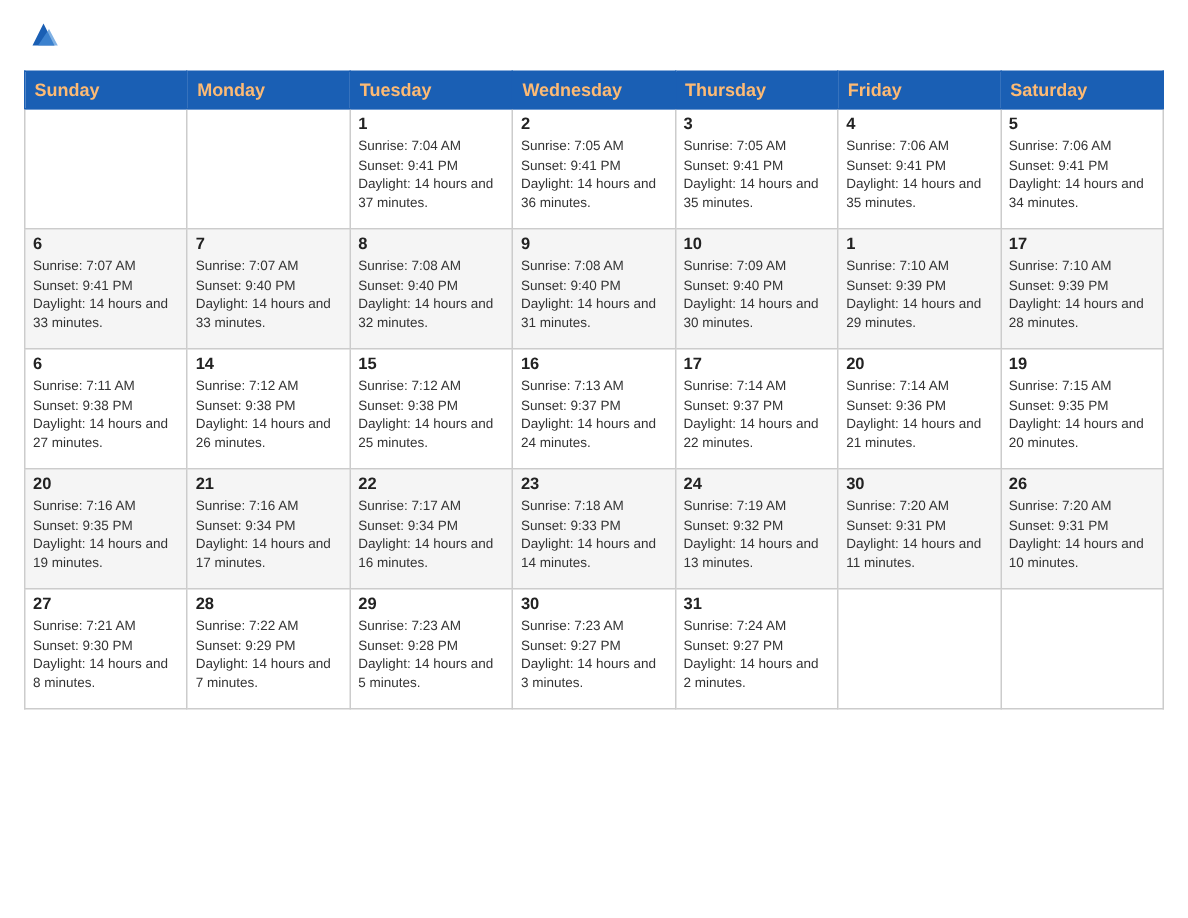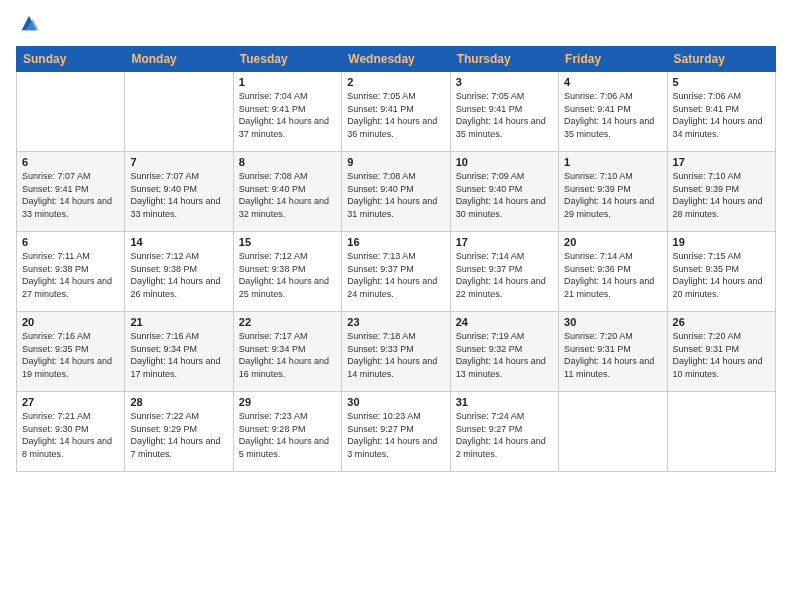--- a/index.html
+++ b/index.html
@@ -314,21 +314,21 @@
 Daylight: 14 hours and 7 minutes.</div>
           </td>
           <td>
             <span class="day-num">29</span>
             <div class="day-info">Sunrise: 7:23 AM
 Sunset: 9:28 PM
 Daylight: 14 hours and 5 minutes.</div>
           </td>
           <td>
             <span class="day-num">30</span>
-            <div class="day-info">Sunrise: 10:23 AM
+            <div class="day-info">Sunrise: 7:23 AM
 Sunset: 9:27 PM
 Daylight: 14 hours and 3 minutes.</div>
           </td>
           <td>
             <span class="day-num">31</span>
             <div class="day-info">Sunrise: 7:24 AM
 Sunset: 9:27 PM
 Daylight: 14 hours and 2 minutes.</div>
           </td>
           <td class="empty-cell"></td>

